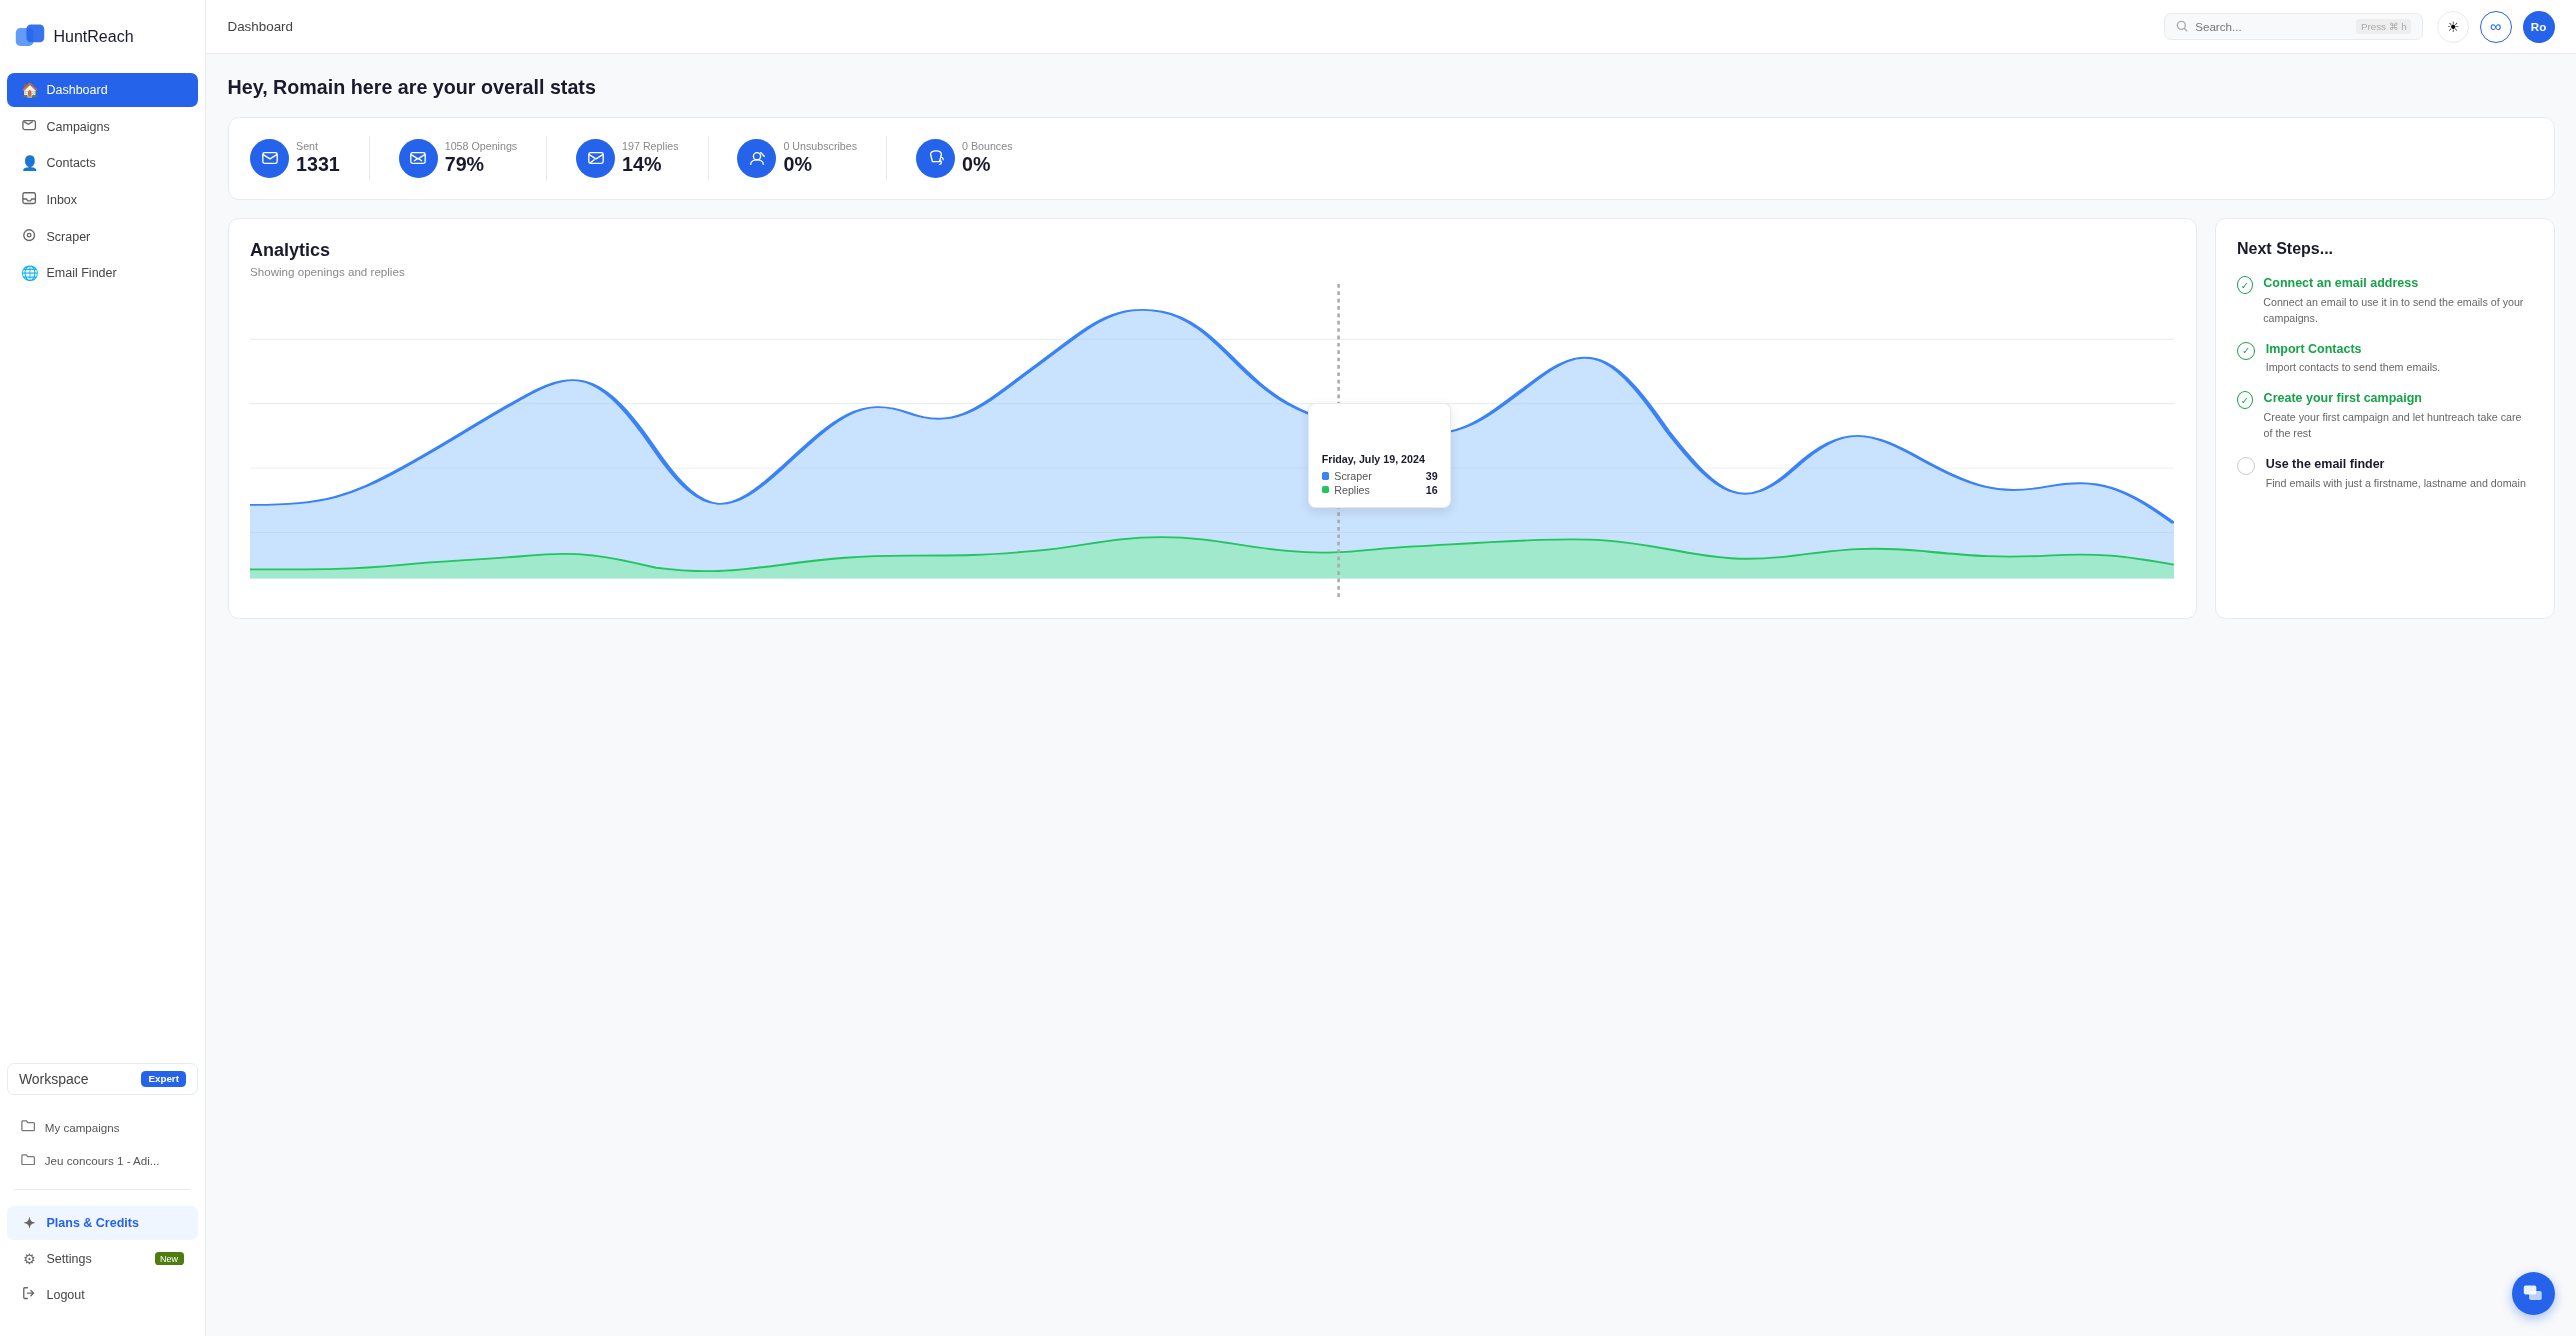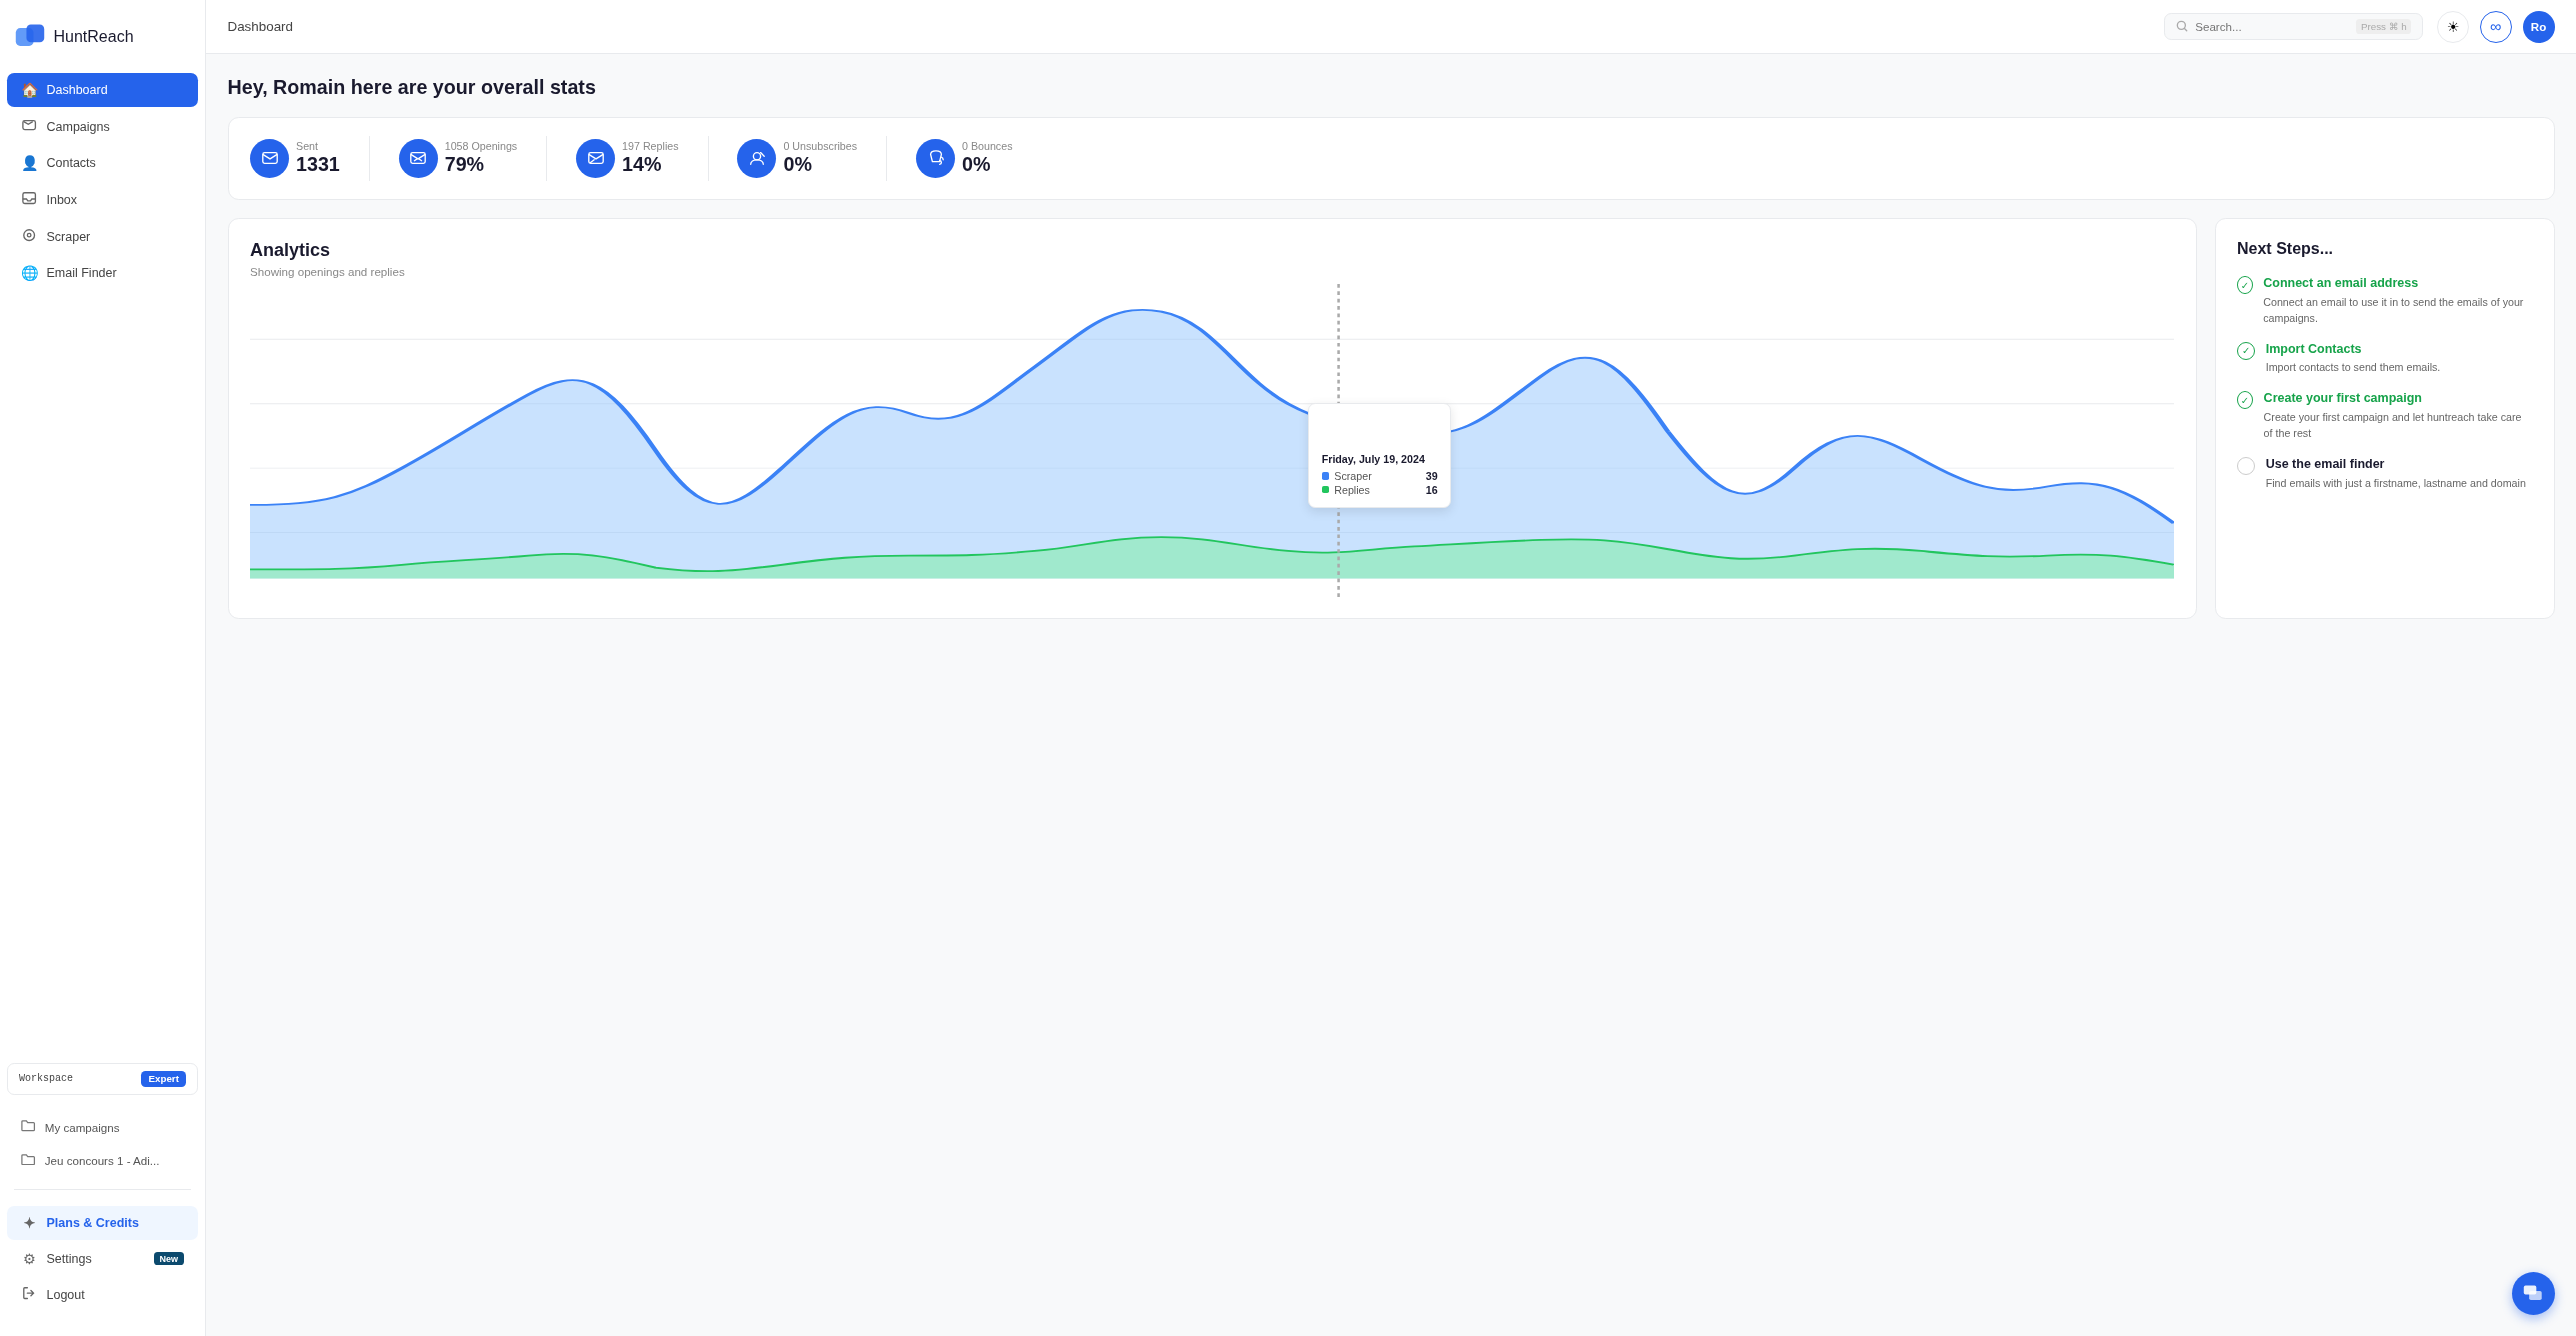--- a/index.html
+++ b/index.html
@@ -56,21 +56,21 @@
 
     .workspace-badge {
       display: flex;
       align-items: center;
       justify-content: space-between;
       margin: 10.7px 7.2px;
       padding: 7.2px 10.7px;
       border: 0.9px solid #e8eaed;
       border-radius: 7.2px;
     }
-    .workspace-label { font-size: 10px; color: #444; font-weight: 500; font-family: Liberation Mono, monospace; }
+    .workspace-label { font-size: 14px; color: #444; font-weight: 500; }
     .expert-badge {
       background: #2563eb;
       color: #fff;
       font-size: 9.8px;
       font-weight: 600;
       padding: 2.7px 7.2px;
       border-radius: 4.5px;
     }
 
     .folder-section { padding: 3.6px 0; }
@@ -108,24 +108,24 @@
       align-items: center;
       gap: 9px;
       padding: 9px 14.3px;
       cursor: pointer;
       font-size: 12.5px;
       color: #444;
       margin: 1.8px 7.2px;
       border-radius: 7.2px;
     }
     .new-badge {
-      background: #0c4a6e;
+      background: #4d7c0f;
       color: #fff;
       font-size: 9px;
-      font-weight: 700;
+      font-weight: 400;
       padding: 1.8px 5.4px;
       border-radius: 3.6px;
       margin-left: auto;
     }
     .logout-item {
       display: flex;
       align-items: center;
       gap: 9px;
       padding: 9px 14.3px;
       cursor: pointer;

